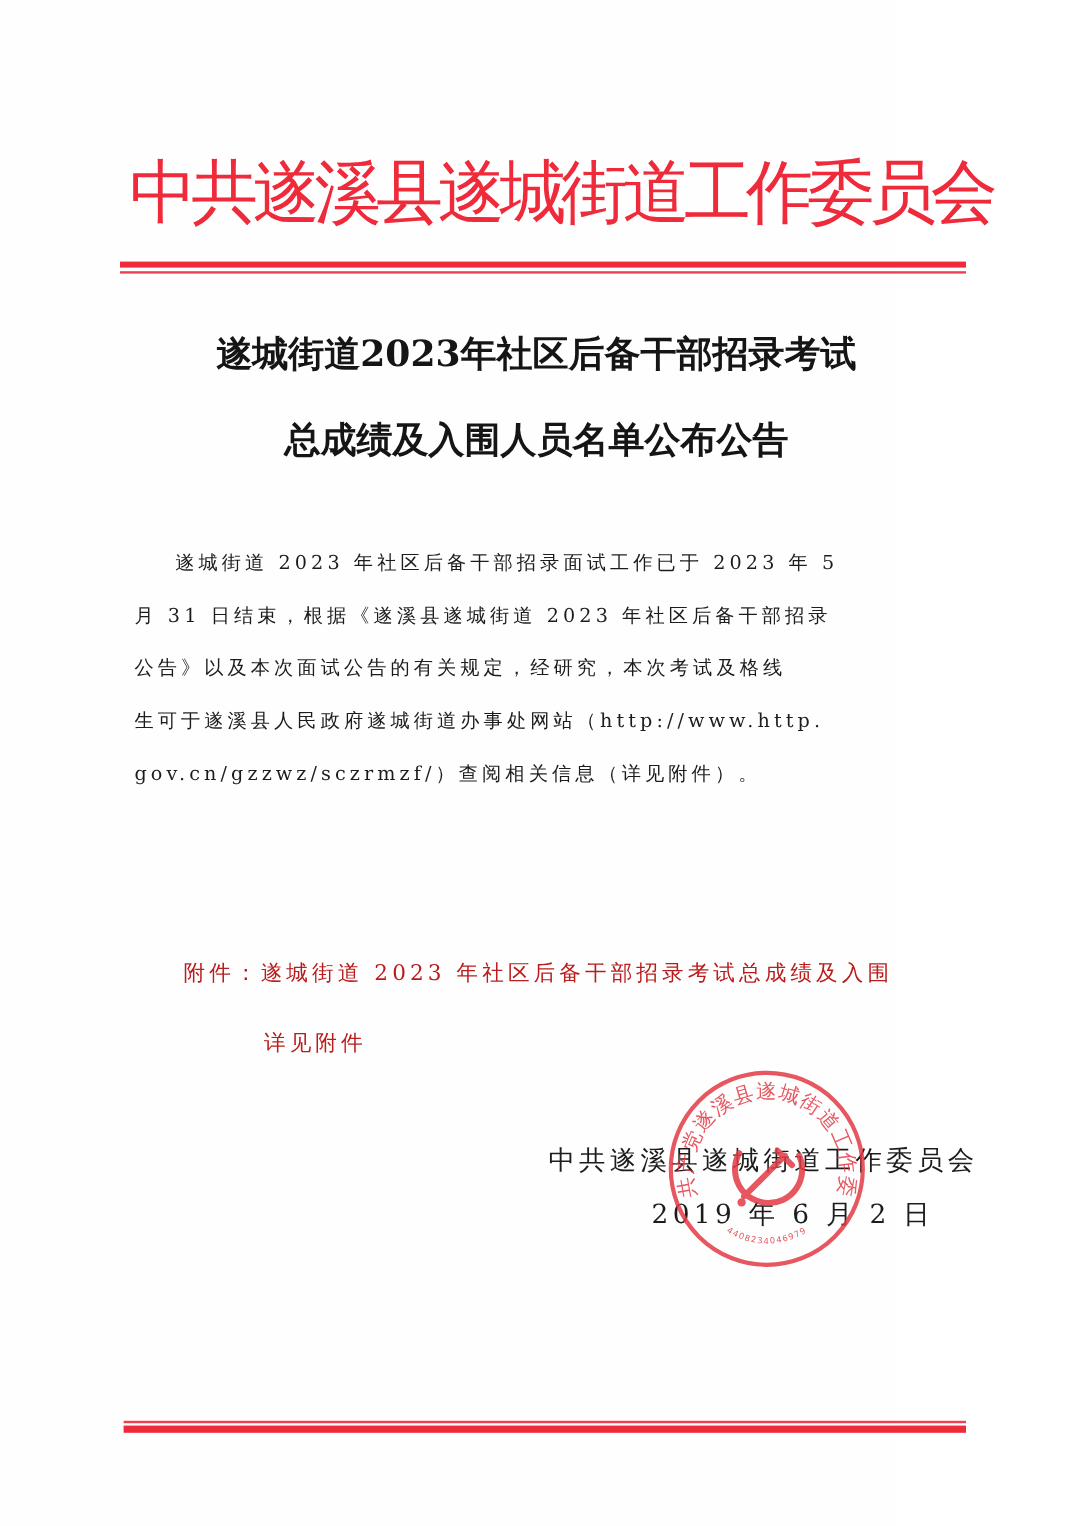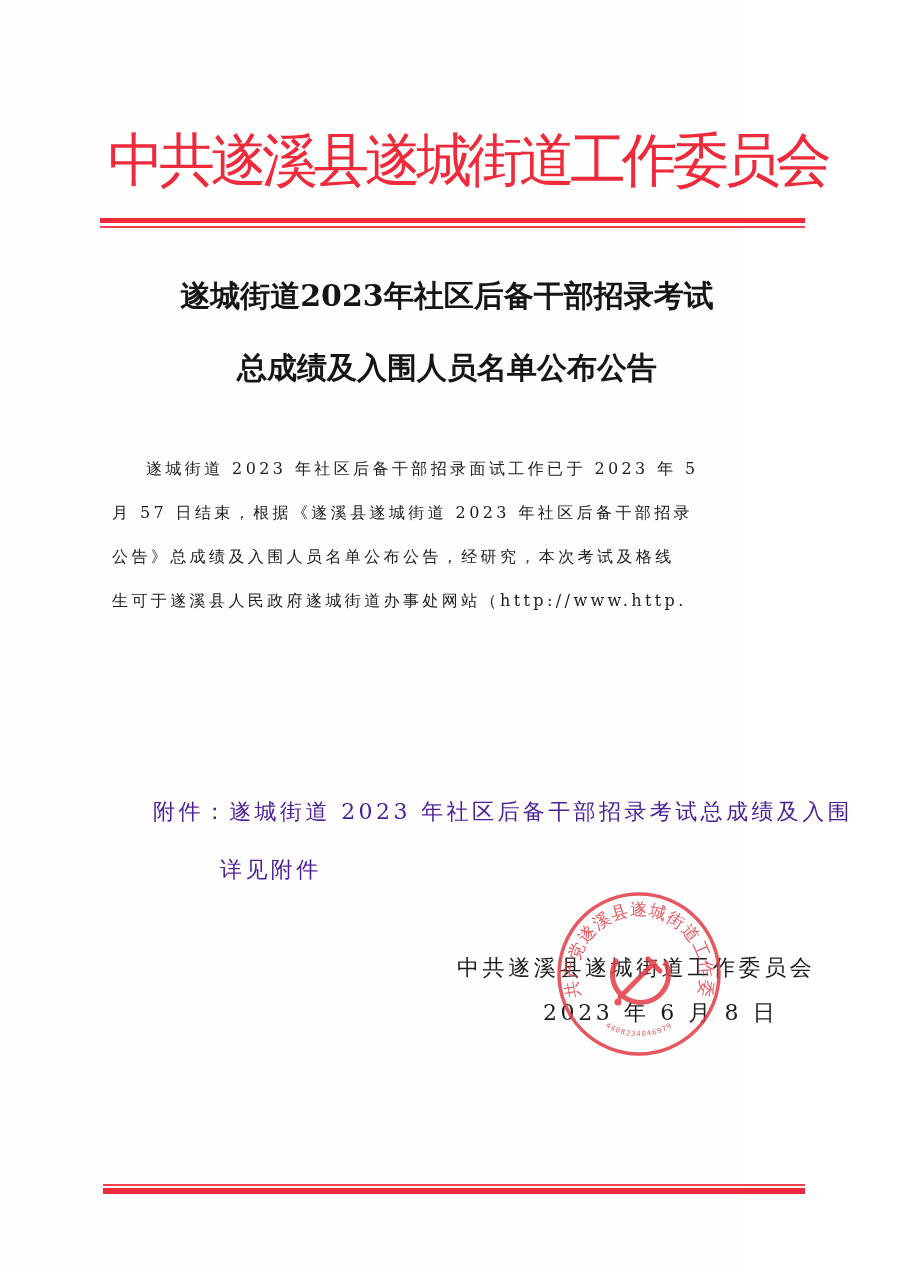--- a/index.html
+++ b/index.html
@@ -34,21 +34,21 @@
       font-family: "DejaVu Serif", "Liberation Serif", serif;
       color: #1c1c1c; font-size: 16px; line-height: 44px;
       letter-spacing: 3.4px;
     }
     .body-line { display: block; height: 44px; white-space: nowrap; }
     .body-line.first { padding-left: 34px; }
 
     .attach {
       position: absolute; left: 153px; top: 792px; width: 660px;
       font-family: "DejaVu Serif", "Liberation Serif", serif;
-      color: #4c1d95; font-size: 22px; line-height: 40px; letter-spacing: 3.4px;
+      color: #b91c1c; font-size: 18px; line-height: 40px; letter-spacing: 3.4px;
       white-space: nowrap;
     }
     .attach-line2 { position: absolute; left: 67px; top: 58px; }
 
     .signature {
       position: absolute; left: 457px; top: 950px; width: 345px;
       font-family: "DejaVu Serif", "Liberation Serif", serif;
       color: #1c1c1c; font-size: 22px; line-height: 36px; letter-spacing: 3.6px;
       white-space: nowrap; z-index: 2;
     }
@@ -66,33 +66,34 @@
 
   <div class="masthead">中共遂溪县遂城街道工作委员会</div>
   <div class="rule top-thick"></div>
   <div class="rule top-thin"></div>
 
   <div class="doc-title l1">遂城街道2023年社区后备干部招录考试</div>
   <div class="doc-title l2">总成绩及入围人员名单公布公告</div>
 
   <div class="body-text">
     <span class="body-line first">遂城街道 2023 年社区后备干部招录面试工作已于 2023 年 5</span>
-    <span class="body-line">月 57 日结束，根据《遂溪县遂城街道 2023 年社区后备干部招录</span>
-    <span class="body-line">公告》总成绩及入围人员名单公布公告，经研究，本次考试及格线</span>
+    <span class="body-line">月 31 日结束，根据《遂溪县遂城街道 2023 年社区后备干部招录</span>
+    <span class="body-line">公告》以及本次面试公告的有关规定，经研究，本次考试及格线</span>
     <span class="body-line">生可于遂溪县人民政府遂城街道办事处网站（http://www.http.</span>
+    <span class="body-line">gov.cn/gzzwz/sczrmzf/）查阅相关信息（详见附件）。</span>
   </div>
 
   <div class="attach">
     <span>附件：</span><span>遂城街道 2023 年社区后备干部招录考试总成绩及入围</span>
     <div class="attach-line2">详见附件</div>
   </div>
 
   <div class="signature">
     <div>中共遂溪县遂城街道工作委员会</div>
-    <div class="sig-date">2023 年 6 月 8 日</div>
+    <div class="sig-date">2019 年 6 月 2 日</div>
   </div>
 
   <svg class="seal" viewBox="0 0 170 170" xmlns="http://www.w3.org/2000/svg">
     <defs>
       <path id="sealArc" d="M 27 110 A 62 62 0 1 1 143 110"></path>
       <path id="sealBottom" d="M 40 128 A 62 62 0 0 0 130 128"></path>
     </defs>
     <circle cx="85" cy="85" r="80" fill="none" stroke="#e23a44" stroke-width="3.5"></circle>
     <text font-family="DejaVu Serif, serif" font-size="17" fill="#e23a44" letter-spacing="1">
       <textPath href="#sealArc" startOffset="50%" text-anchor="middle">中国共产党遂溪县遂城街道工作委员会</textPath>

